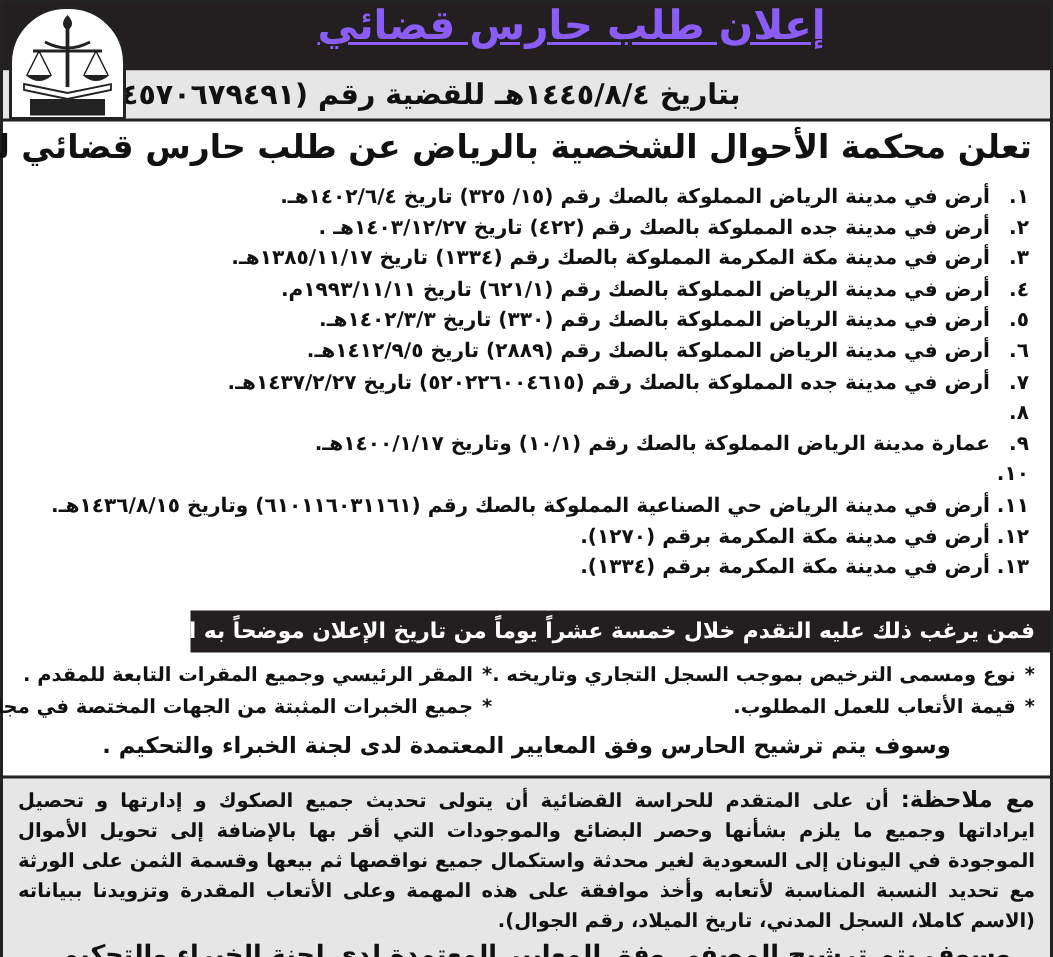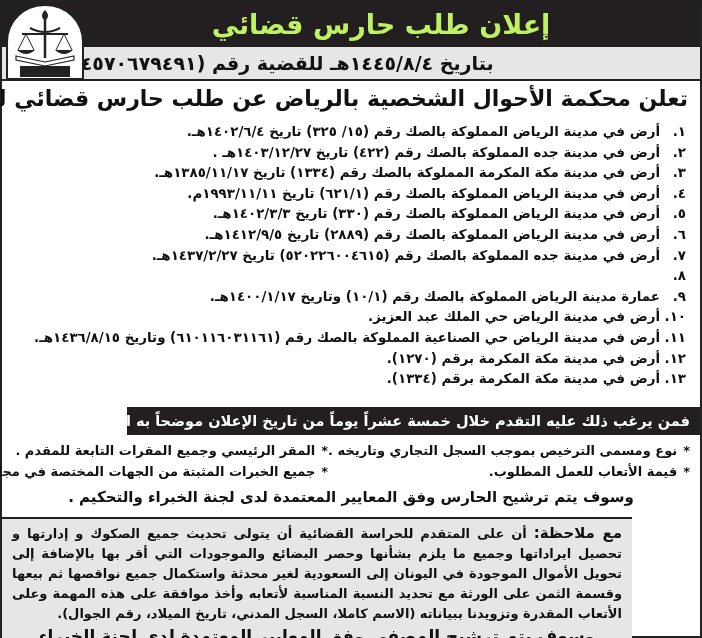--- a/index.html
+++ b/index.html
@@ -1,33 +1,33 @@
 <!DOCTYPE html>
 <html><head>
 <meta charset="utf-8">
 <style>
   html, body { margin:0; padding:0; background:#ffffff; }
   body { width:702px; height:638px; overflow:hidden; font-family:"DejaVu Sans", sans-serif; color:#111; }
   .page { position:relative; width:702px; height:638px; box-sizing:border-box; border:2px solid #222; background:#fff; direction:rtl; }
-  .header { position:absolute; left:0; top:0; width:698px; height:45px; background:#231f20; color:#bef264; display:flex; align-items:center; justify-content:center; }
+  .header { position:absolute; left:0; top:0; width:698px; height:45px; background:#231f20; color:#8b5cf6; display:flex; align-items:flex-start; justify-content:center;text-decoration:underline; }
   .header .title { font-family:"DejaVu Sans", sans-serif; font-weight:bold; font-size:27px; letter-spacing:0px; margin-left:60px; }
   .logo { position:absolute; left:4px; top:2px; width:78px; height:76px; background:#fff; border:2px solid #222; border-radius:38px 38px 2px 2px; box-sizing:border-box; display:flex; flex-direction:column; align-items:center; justify-content:flex-start; overflow:hidden; z-index:3; }
   .logo svg { display:block; }
   .subhead { position:absolute; left:0; top:45px; width:698px; height:34px; background:#e6e6e6; border-bottom:2px solid #222; box-sizing:border-box; display:flex; align-items:center; justify-content:flex-end; }
   .subhead .sub { font-weight:bold; font-size:19px; margin-left:70px; }
   .intro { position:absolute; right:12px; top:84px; font-weight:bold; font-size:22px; white-space:nowrap; }
   .items { position:absolute; right:14px; top:120px; width:660px; list-style:none; margin:0; padding:0; }
   .items li { font-size:13.4px; font-weight:bold; line-height:20.6px; white-space:nowrap; display:flex; }
   .items li .num { display:inline-block; min-width:26px; }
   .reqbar { position:absolute; right:0; top:405px; width:573px; height:28px; background:#231f20; color:#fff; display:flex; align-items:center; padding-right:10px; box-sizing:border-box; font-weight:bold; font-size:14.5px; white-space:nowrap; }
   .reqs { position:absolute; right:10px; top:441px; width:680px; display:grid; grid-template-columns: 1fr 1fr; row-gap:6px; font-weight:bold; font-size:13px; }
   .reqs div { white-space:nowrap; }
   .reqs .star { margin-left:6px; }
   .closing1 { position:absolute; left:0; width:698px; top:486px; text-align:center; font-weight:bold; font-size:15px; }
-  .note { position:absolute; left:0; top:515px; width:630px; height:121px; background:#e6e6e6; border-top:2px solid #222; box-sizing:border-box; padding:4px 10px 0 10px; }
+  .note { position:absolute; left:0; top:515px; width:698px; height:121px; background:#e6e6e6; border-top:2px solid #222; box-sizing:border-box; padding:4px 10px 0 10px; }
   .note p { margin:0; font-size:13px; font-weight:bold; line-height:20px; text-align:justify; }
   .note .lbl { font-size:15px; }
   .closing2 { text-align:center; font-weight:bold; font-size:17px; margin-top:2px; }
 </style>
 </head>
 <body>
 
 <div class="page">
 
   <div class="header">
@@ -95,21 +95,20 @@
       </li>
     <li>
         <span class="num">٨.</span>
       </li>
     <li>
         <span class="num">٩.</span>
         <span>عمارة مدينة الرياض المملوكة بالصك رقم (١٠/١) وتاريخ ١٤٠٠/١/١٧هـ.</span>
       </li>
     <li>
         <span class="num">١٠.</span>
-        <span>أرض في مدينة الرياض حي الملك عبد العزيز.</span>
       </li>
     <li>
         <span class="num">١١.</span>
         <span>أرض في مدينة الرياض حي الصناعية المملوكة بالصك رقم (٦١٠١١٦٠٣١١٦١) وتاريخ ١٤٣٦/٨/١٥هـ.</span>
       </li>
     <li>
         <span class="num">١٢.</span>
         <span>أرض في مدينة مكة المكرمة برقم (١٢٧٠).</span>
       </li>
     <li>

